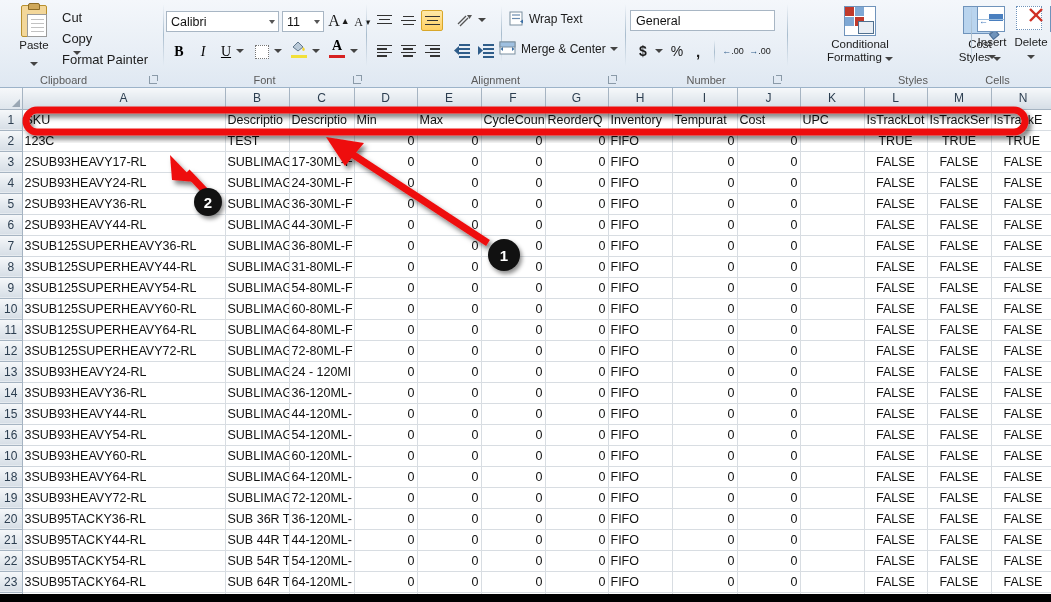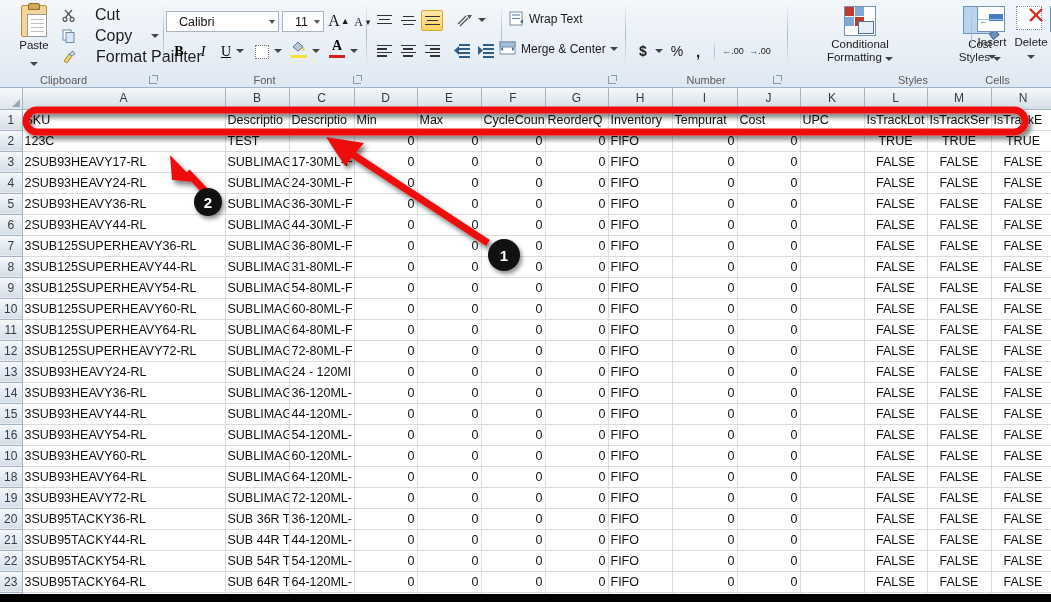--- a/index.html
+++ b/index.html
@@ -38,27 +38,27 @@
       background:#f3d79a; border:1px solid #b8902f; border-radius:2px; }
   .paste-ico .clip { position:absolute; left:11px; top:0px; width:12px; height:7px;
       background:#cfa85a; border:1px solid #8d6c26; border-radius:2px 2px 0 0; }
   .paste-ico .sheet { position:absolute; left:10px; top:11px; width:20px; height:23px;
       background:#ffffff; border:1px solid #9a9a9a; }
   .paste-ico .sheet i { position:absolute; left:3px; width:13px; height:1px; background:#c2c2c2; }
   .paste-lbl { font-size:11.5px; color:#1c1c1c; line-height:12px; }
   .caret-d { width:0;height:0;border-left:4px solid transparent;border-right:4px solid transparent;
       border-top:4px solid #444; display:inline-block; }
 
-  .cbitem { position:absolute; height:20px; font-size:16px; color:#1c1c1c;
-      display:flex; align-items:center; gap:19px; }
+  .cbitem { position:absolute; height:20px; font-size:13px; color:#1c1c1c;
+      display:flex; align-items:center; gap:5px;flex-direction:column; }
   .cbitem .txt { white-space:nowrap; }
 
   
   .fbox { position:absolute; background:#fff; border:1px solid #a8b6c4; height:21px;
-      display:flex; align-items:center; font-size:12.5px; color:#111; padding-left:12px; }
+      display:flex; align-items:center; font-size:12.5px; color:#111; padding-left:4px; }
   .fbox .fcar { position:absolute; right:3px; top:8px; width:0;height:0;
       border-left:3.5px solid transparent;border-right:3.5px solid transparent;border-top:4px solid #555; }
   .fbtn { position:absolute; display:flex; align-items:center; justify-content:center;
       font-size:13px; color:#1a1a1a; }
   .sqbtn { position:absolute; width:22px; height:21px; display:flex; align-items:center;
       justify-content:center; }
   .sqbtn.sel { background:linear-gradient(to bottom,#ffe9a8,#ffcf62); border:1px solid #d8a72a; border-radius:2px;}
 
   
   .abars { width:15px; height:12px; position:relative; }
@@ -325,25 +325,30 @@
         <svg width="18" height="15" viewBox="0 0 18 15">
           <rect x="1" y="1" width="15" height="12" fill="#fff" stroke="#7b8f9f" stroke-width="1"></rect>
           <rect x="1" y="1" width="15" height="5" fill="#9fc0e0" stroke="#7b8f9f" stroke-width="1"></rect>
           <path d="M4 10 l-2.5 -2 l2.5 -2 z" fill="#3b6fa5"></path>
           <path d="M13 10 l2.5 -2 l-2.5 -2 z" fill="#3b6fa5"></path>
         </svg>
         <span>Merge &amp; Center</span>
         <span class="caret-d"></span>
       </div>
 
+      <div class="glabel">Alignment</div>
       <div class="dlg" style="left:240px;"></div>
     </div>
     <div class="gdiv" style="left:625px;"></div>
 
     <div class="rgroup" style="left:626px; width:160px;">
+      <div class="numbox" style="left:4px; top:10px; width:145px;">
+        <span>General</span>
+        <span class="fcar"></span>
+      </div>
       <div class="fbtn" style="left:8px; top:41px; width:18px; height:20px; font-weight:bold; font-size:14px;">
         <span>$</span>
       </div>
       <span class="caret-d" style="position:absolute;left:29px;top:49px;"></span>
       <div class="fbtn" style="left:42px; top:41px; width:18px; height:20px; font-size:14px;">
         <span>%</span>
       </div>
       <div class="fbtn" style="left:64px; top:41px; width:16px; height:20px; font-size:15px; font-weight:bold;">
         <span>,</span>
       </div>

